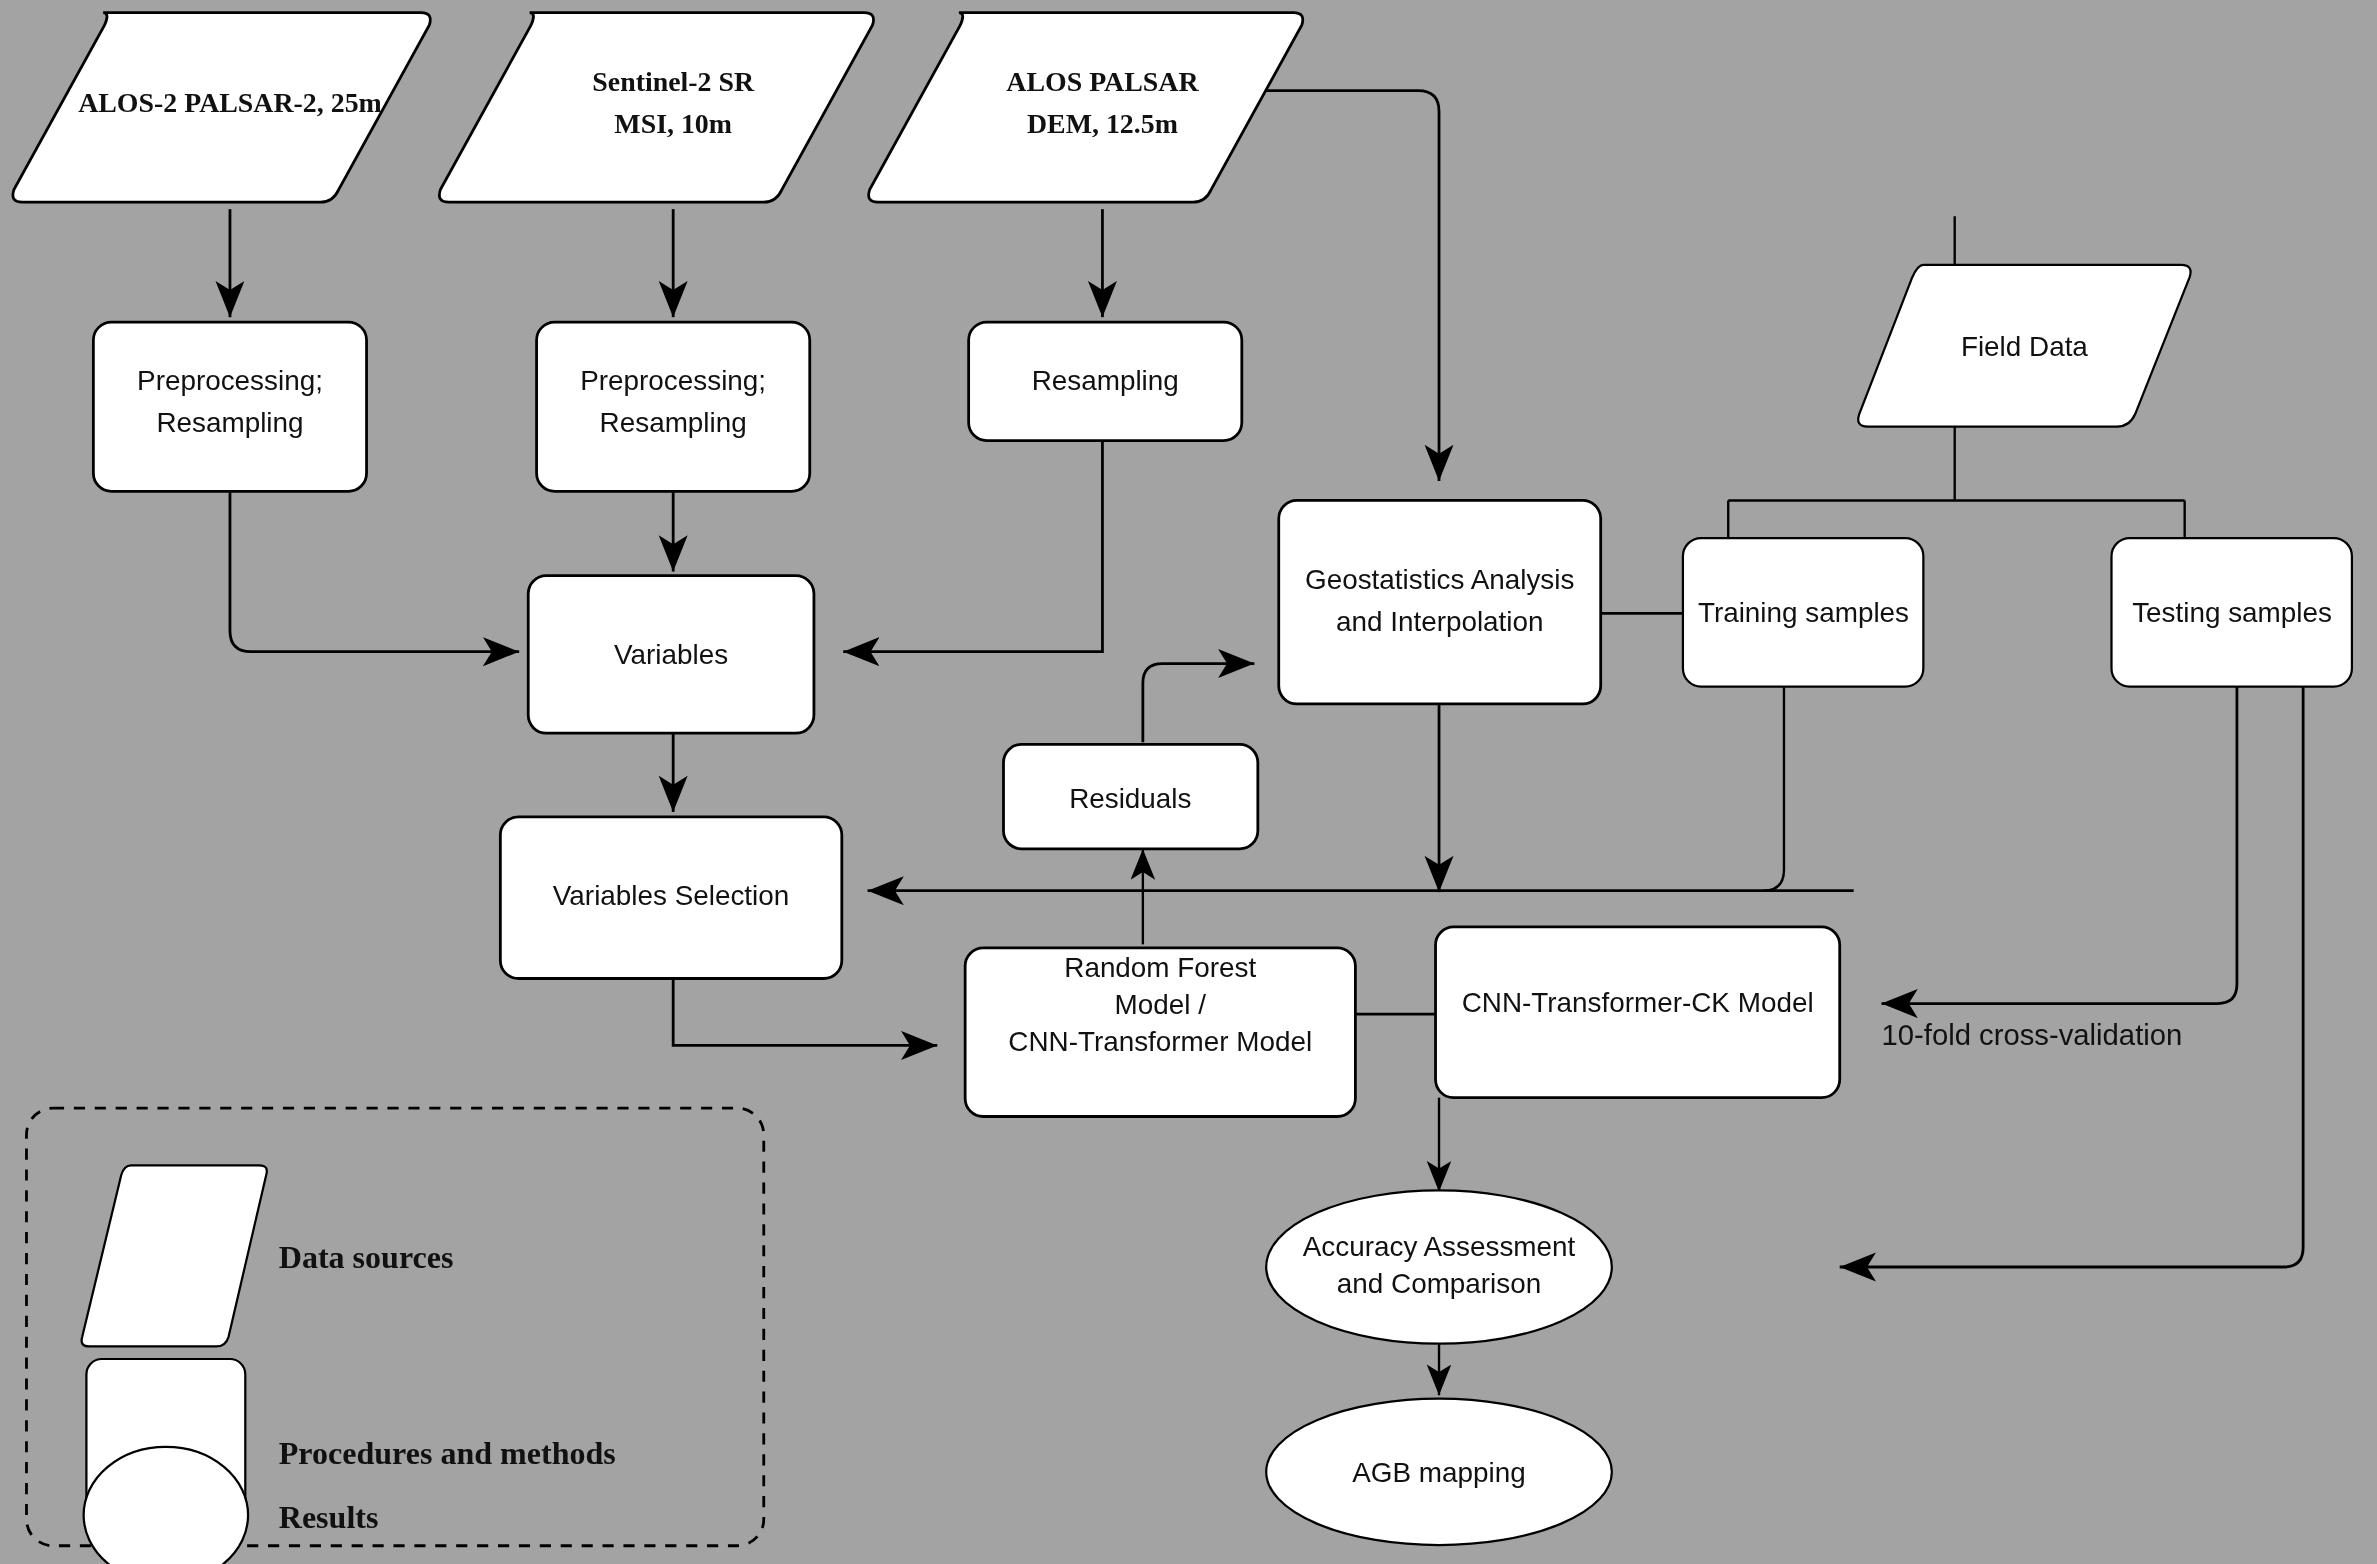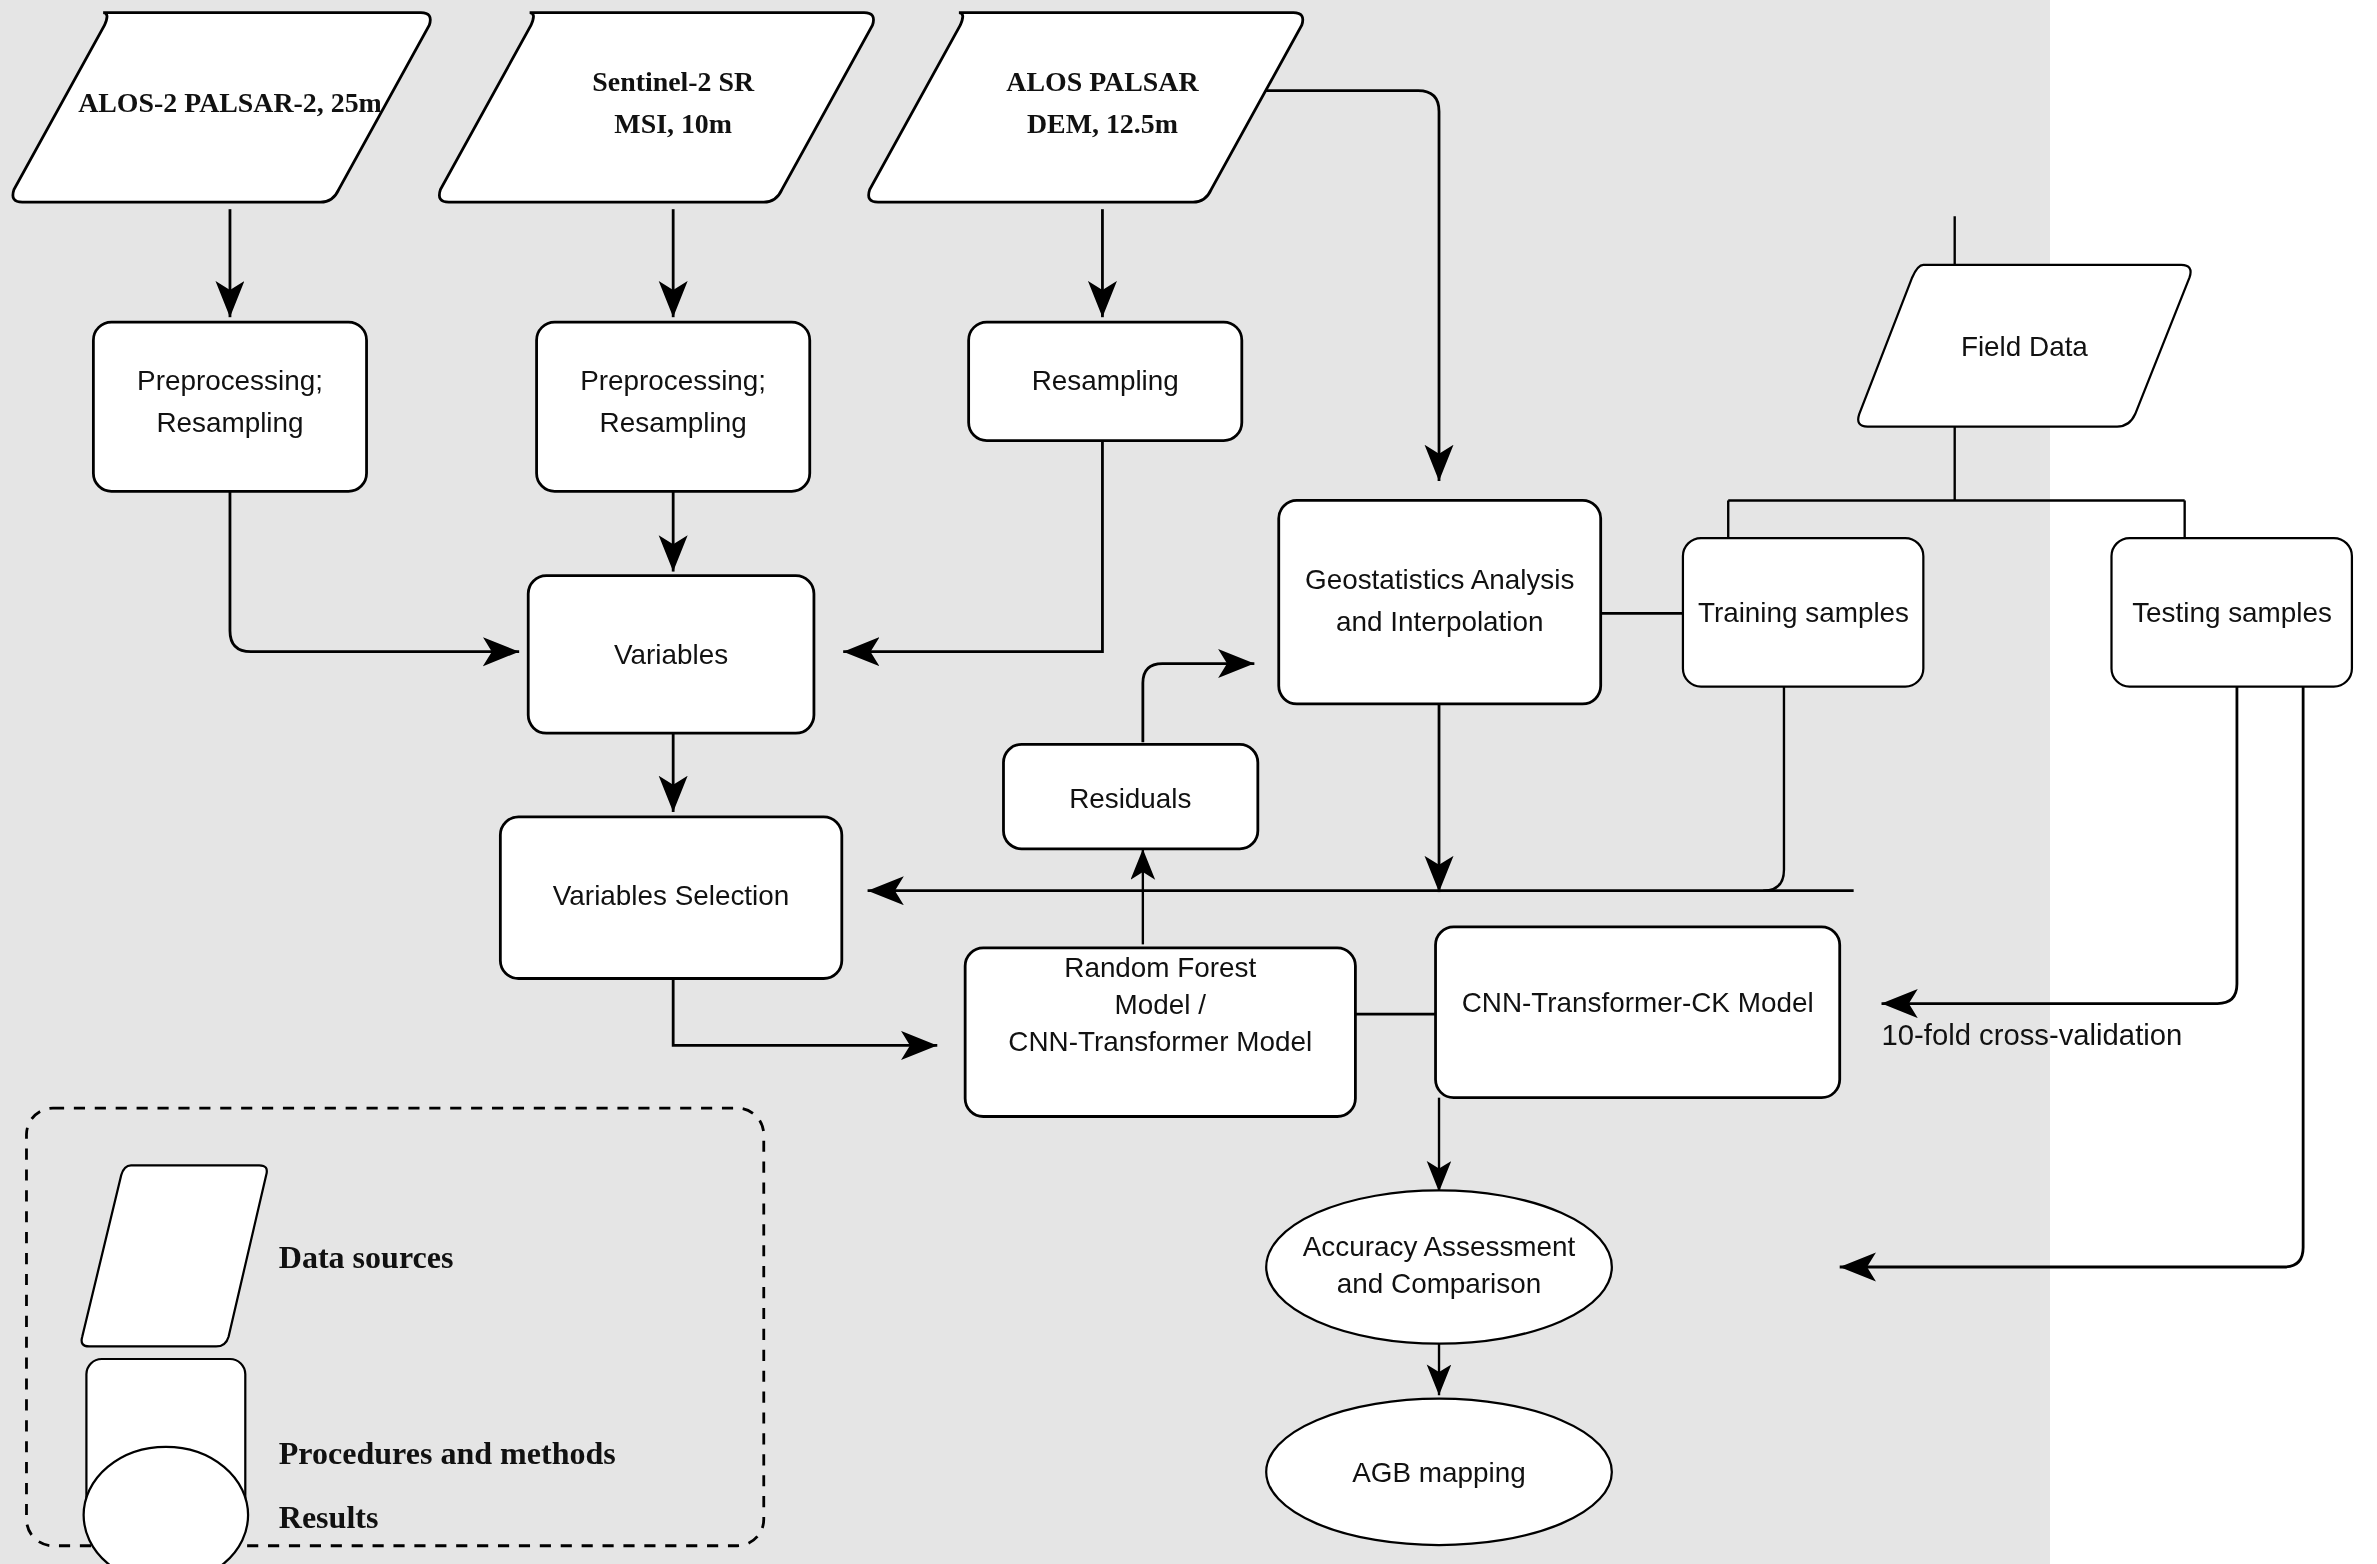--- a/index.html
+++ b/index.html
@@ -1,16 +1,16 @@
 <!DOCTYPE html>
 <html style="font-size:11px"><head>
 <meta charset="utf-8">
 <style>
   html,body{margin:0;padding:0;background:#ffffff;}
-  #stage{position:relative;width:2050px;height:1564px;background:#e5e5e5;
+  #stage{position:relative;width:2377px;height:1564px;background:#a3a3a3;
          font-family:"Liberation Sans", sans-serif;}
   svg{position:absolute;left:0;top:0;width:2377px;height:1564px;}
   .nodeText{font-family:"Liberation Sans", sans-serif;font-size:40px;fill:#111;}
   .srcText{font-family:"Liberation Serif", serif;font-size:40px;font-weight:bold;fill:#111;}
   .legText{font-family:"Liberation Serif", serif;font-size:46px;font-weight:bold;fill:#111;}
   .annText{font-family:"Liberation Sans", sans-serif;font-size:42px;fill:#111;}
   .shp{fill:#ffffff;stroke:#000000;stroke-width:4;}
   .shpThin{fill:#ffffff;stroke:#000000;stroke-width:3.2;}
   .ln{stroke:#000000;stroke-width:4;fill:none;}
   .lnThin{stroke:#000000;stroke-width:3.4;fill:none;}

